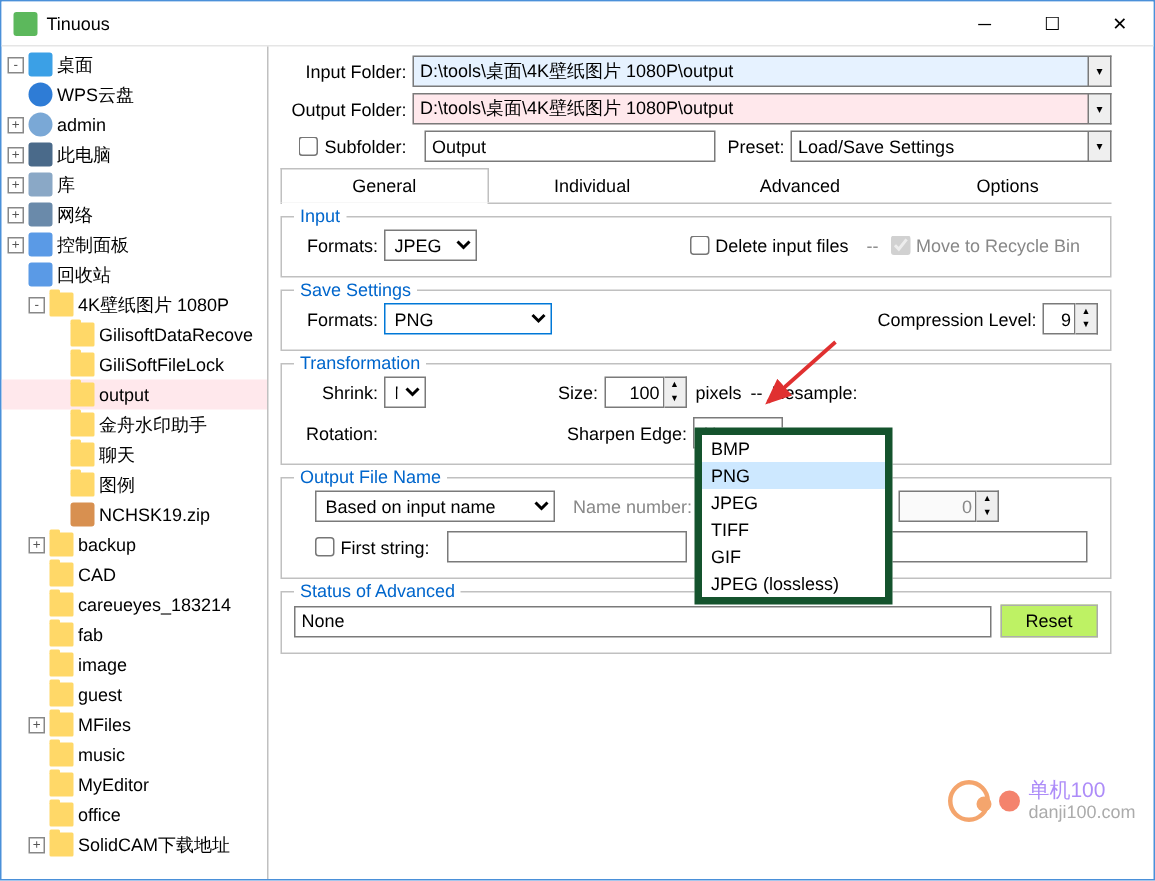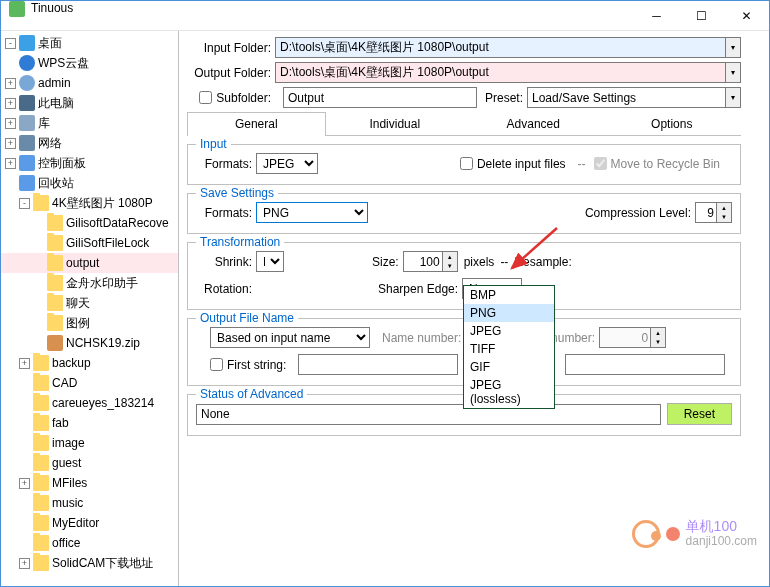--- a/index.html
+++ b/index.html
@@ -1,18 +1,18 @@
 <!DOCTYPE html>
 <html><head>
 <meta charset="utf-8">
 <style>
 * { box-sizing: border-box; margin: 0; padding: 0; font-family: "Segoe UI", Tahoma, sans-serif; font-size: 12px; }
 body { width: 770px; height: 587px; background: #fff; border: 1px solid #4a90d9; overflow: hidden; position: relative; }
 
-.titlebar { height: 30px; background: #fff; display: flex; align-items: flex-start; padding-left: 8px; border-bottom: 1px solid #e5e5e5; }
+.titlebar { height: 30px; background: #fff; display: flex; align-items: center; padding-left: 8px; border-bottom: 1px solid #e5e5e5; }
 .titlebar .icon { width: 16px; height: 16px; background: #5cb85c; margin-right: 6px; border-radius: 2px; }
 .titlebar .title { flex: 1; font-size: 12px; }
 .titlebar .winbtn { width: 45px; height: 29px; display: flex; align-items: center; justify-content: center; cursor: pointer; }
 
 .content { display: flex; height: calc(100% - 30px); }
 .sidebar { width: 178px; border-right: 1px solid #c0c0c0; overflow-y: auto; padding: 2px 0; }
 .tree-item { display: flex; align-items: center; height: 20px; padding-left: 4px; cursor: pointer; white-space: nowrap; }
 .tree-item.selected { background: #ffe8ec; }
 .tree-item .exp { width: 11px; height: 11px; border: 1px solid #888; display: flex; align-items: center; justify-content: center; font-size: 9px; line-height: 1; margin-right: 3px; cursor: pointer; color: #555; }
 .tree-item .noexp { width: 11px; margin-right: 3px; }
@@ -49,21 +49,21 @@
 .group .row { margin-bottom: 6px; }
 .group .row:last-child { margin-bottom: 0; }
 
 select { height: 21px; border: 1px solid #7a7a7a; padding: 0 2px; background: #fff; }
 input[type=checkbox] { margin-right: 4px; }
 .chklbl { display: flex; align-items: center; margin-right: 12px; }
 .num { width: 40px; height: 21px; border: 1px solid #7a7a7a; text-align: right; padding-right: 2px; }
 .spin { width: 15px; height: 21px; border: 1px solid #7a7a7a; border-left: none; display: flex; flex-direction: column; background: #efefef; }
 .spin span { flex: 1; font-size: 6px; display: flex; align-items: center; justify-content: center; cursor: pointer; }
 
-.dropdown-open { position: absolute; left: 284px; top: 254px; width: 92px; background: #fff; border: 1px solid #14532d; z-index: 100; }
+.dropdown-open { position: absolute; left: 284px; top: 254px; width: 132px; background: #fff; border: 5px solid #14532d; z-index: 100; }
 .dropdown-open .opt { padding: 2px 6px; cursor: pointer; }
 .dropdown-open .opt.hover { background: #cde8ff; }
 
 .arrow { position: absolute; left: 328px; top: 195px; z-index: 99; pointer-events: none; }
 
 .bottom-bar { position: absolute; bottom: 6px; left: 8px; right: 10px; height: 30px; border: 1px solid #c0c0c0; display: flex; align-items: center; justify-content: space-around; padding: 0 10px; }
 .btn { height: 22px; padding: 0 16px; border: 1px solid #adadad; background: #bef264; cursor: pointer; display: flex; align-items: center; }
 .greyed { color: #888; }
 
 .status-group { margin-top: 8px; }

